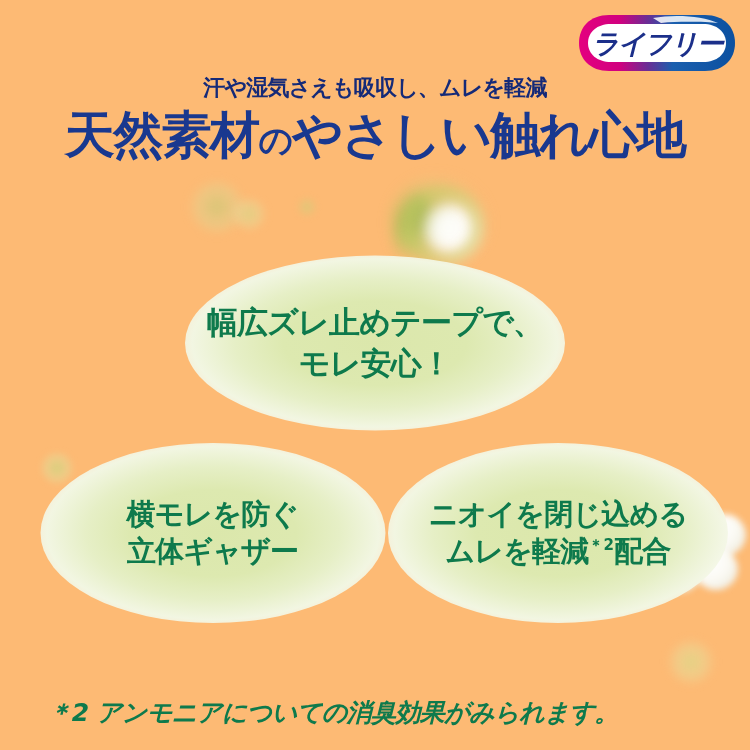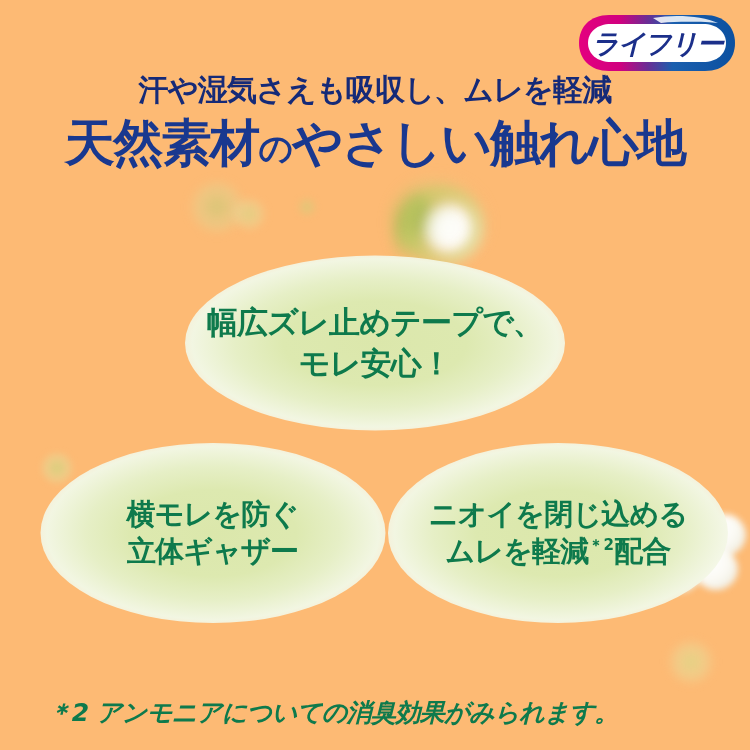--- a/index.html
+++ b/index.html
@@ -116,22 +116,22 @@
   .logo svg { display:block; width:100%; height:100%; }
 
   
   .headline {
     position:absolute;
     left:0; top:76px;
     width:750px;
     text-align:center;
   }
   .headline-sub {
-    font-family:Liberation Mono, monospace;
-    font-size:30px;
+    font-family:Liberation Sans, sans-serif;
+    font-size:22px;
     font-weight:bold;
     line-height:1.08;
     letter-spacing:-0.8px;
     color:#152a78;
     white-space:nowrap;
   }
   .headline-main {
     margin-top:8px;
     font-family:Liberation Serif, serif;
     font-size:50px;

